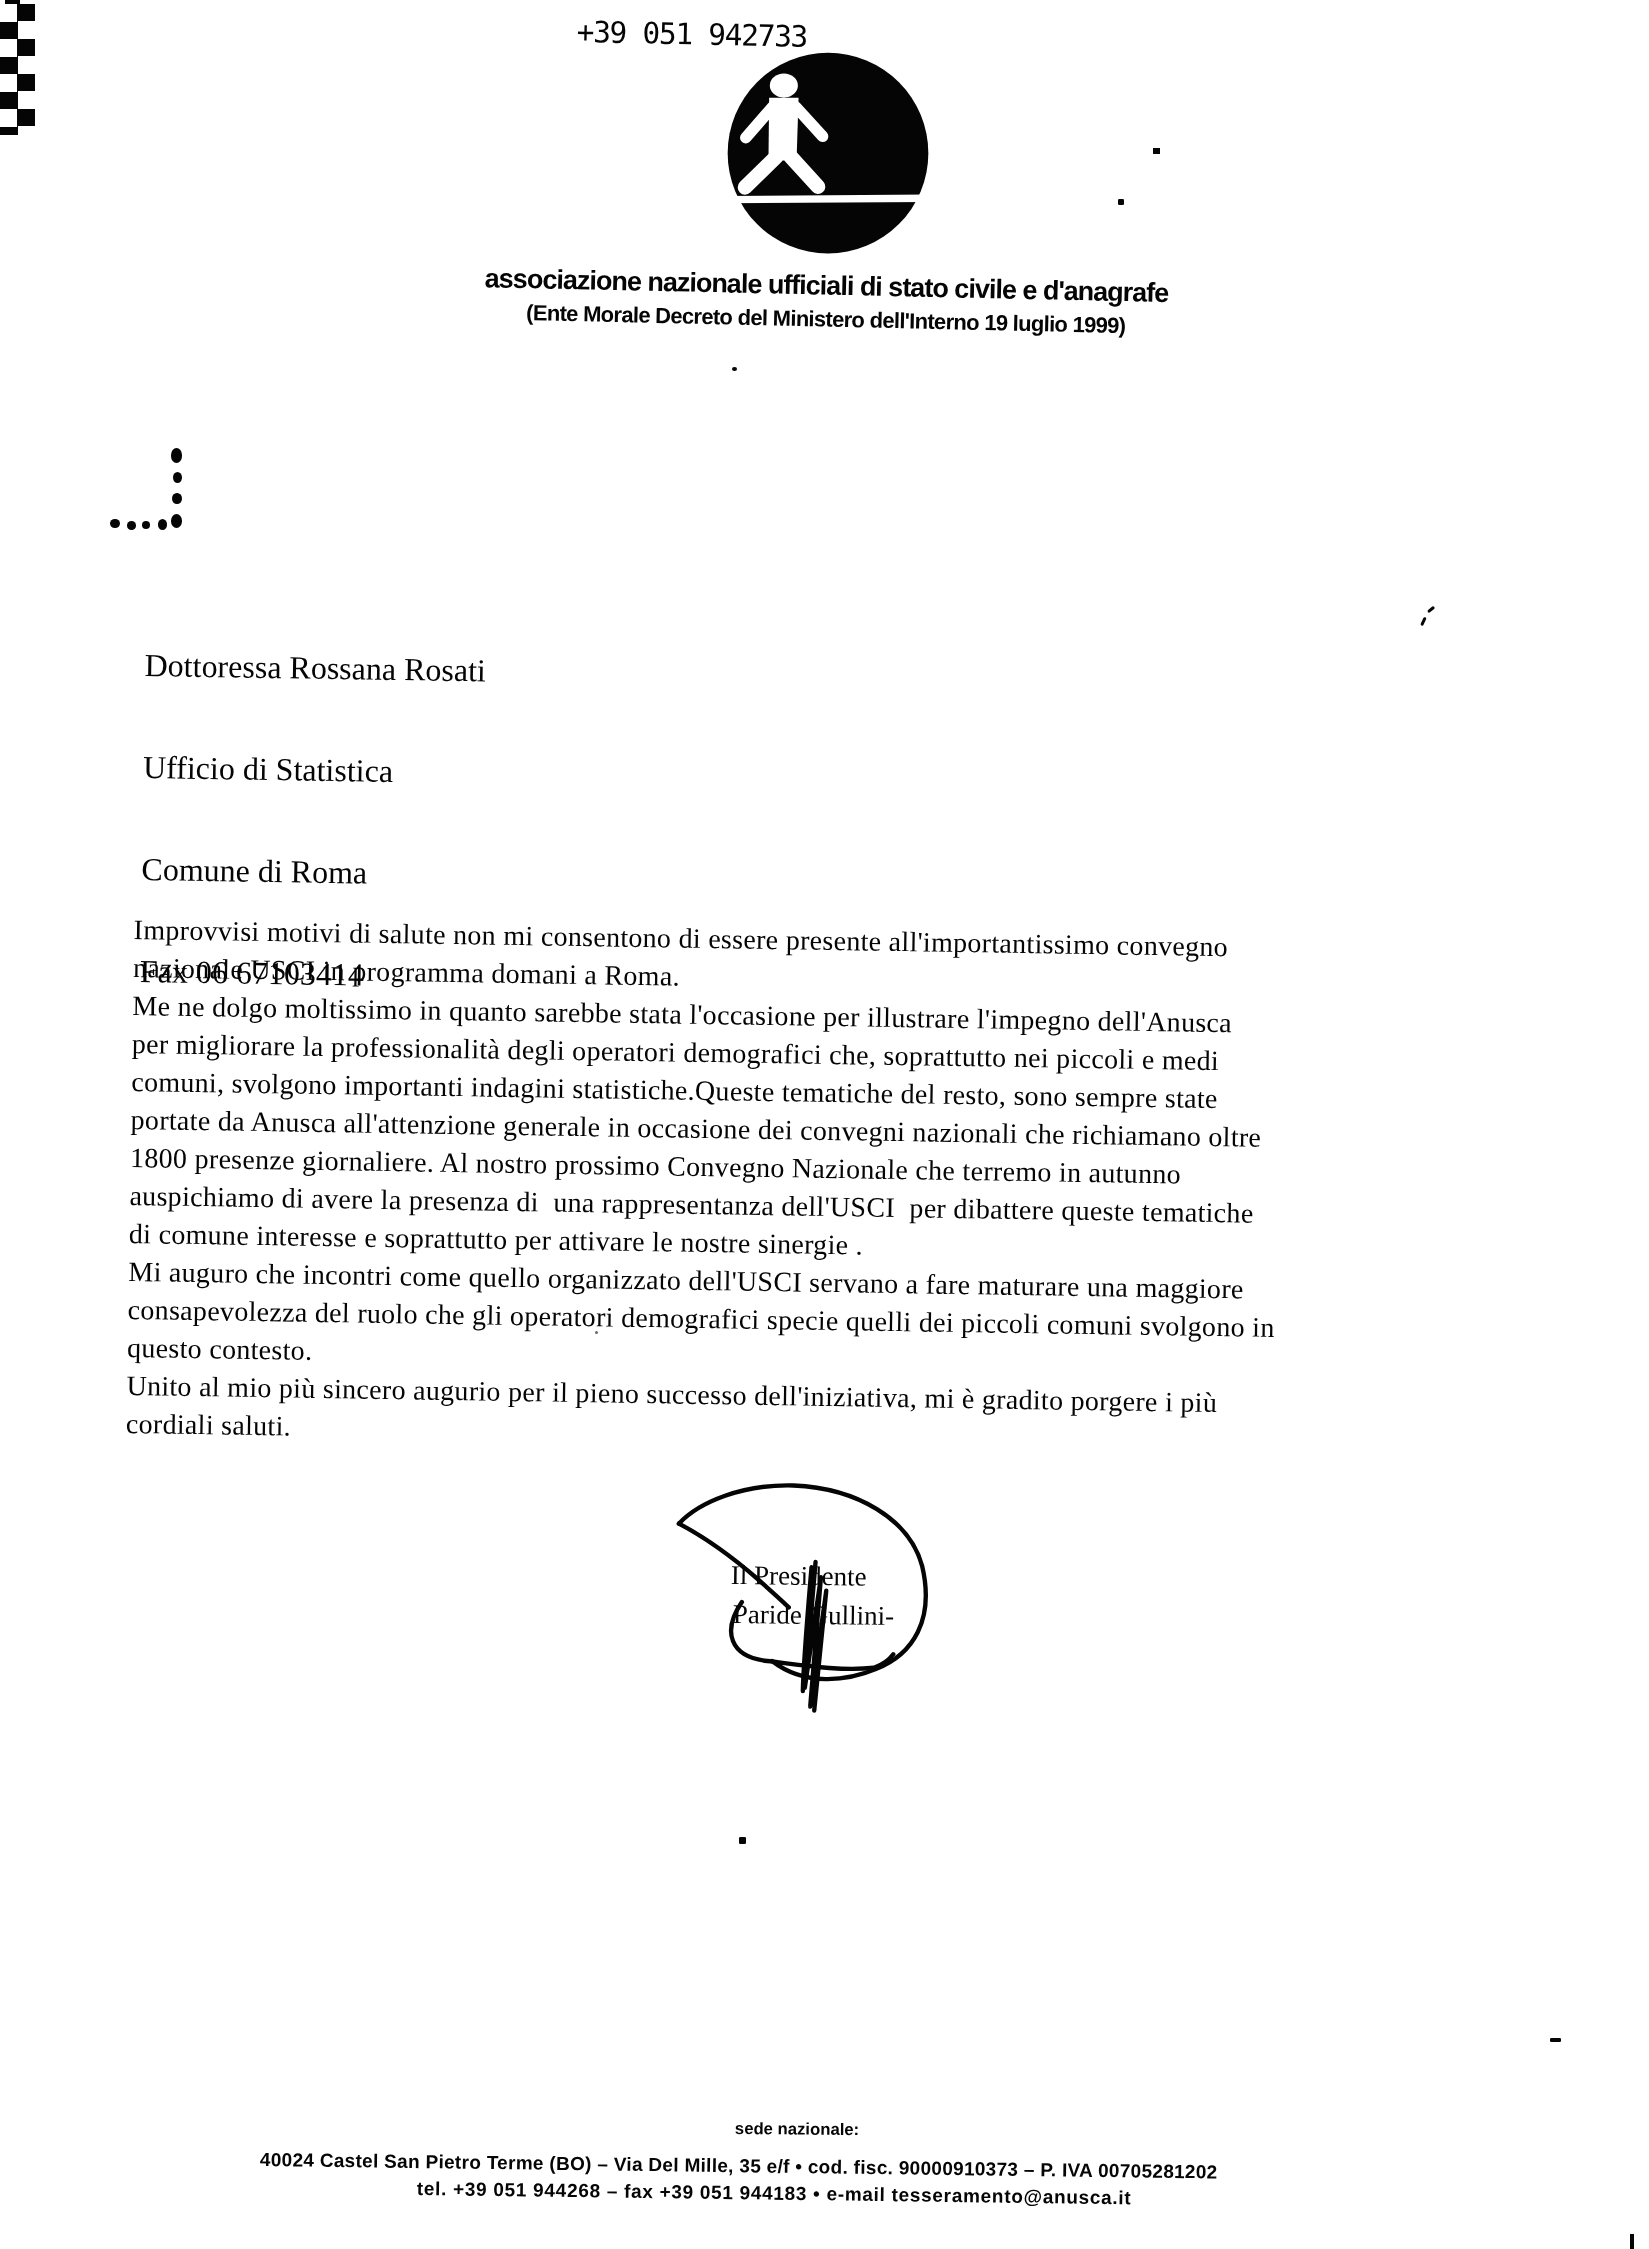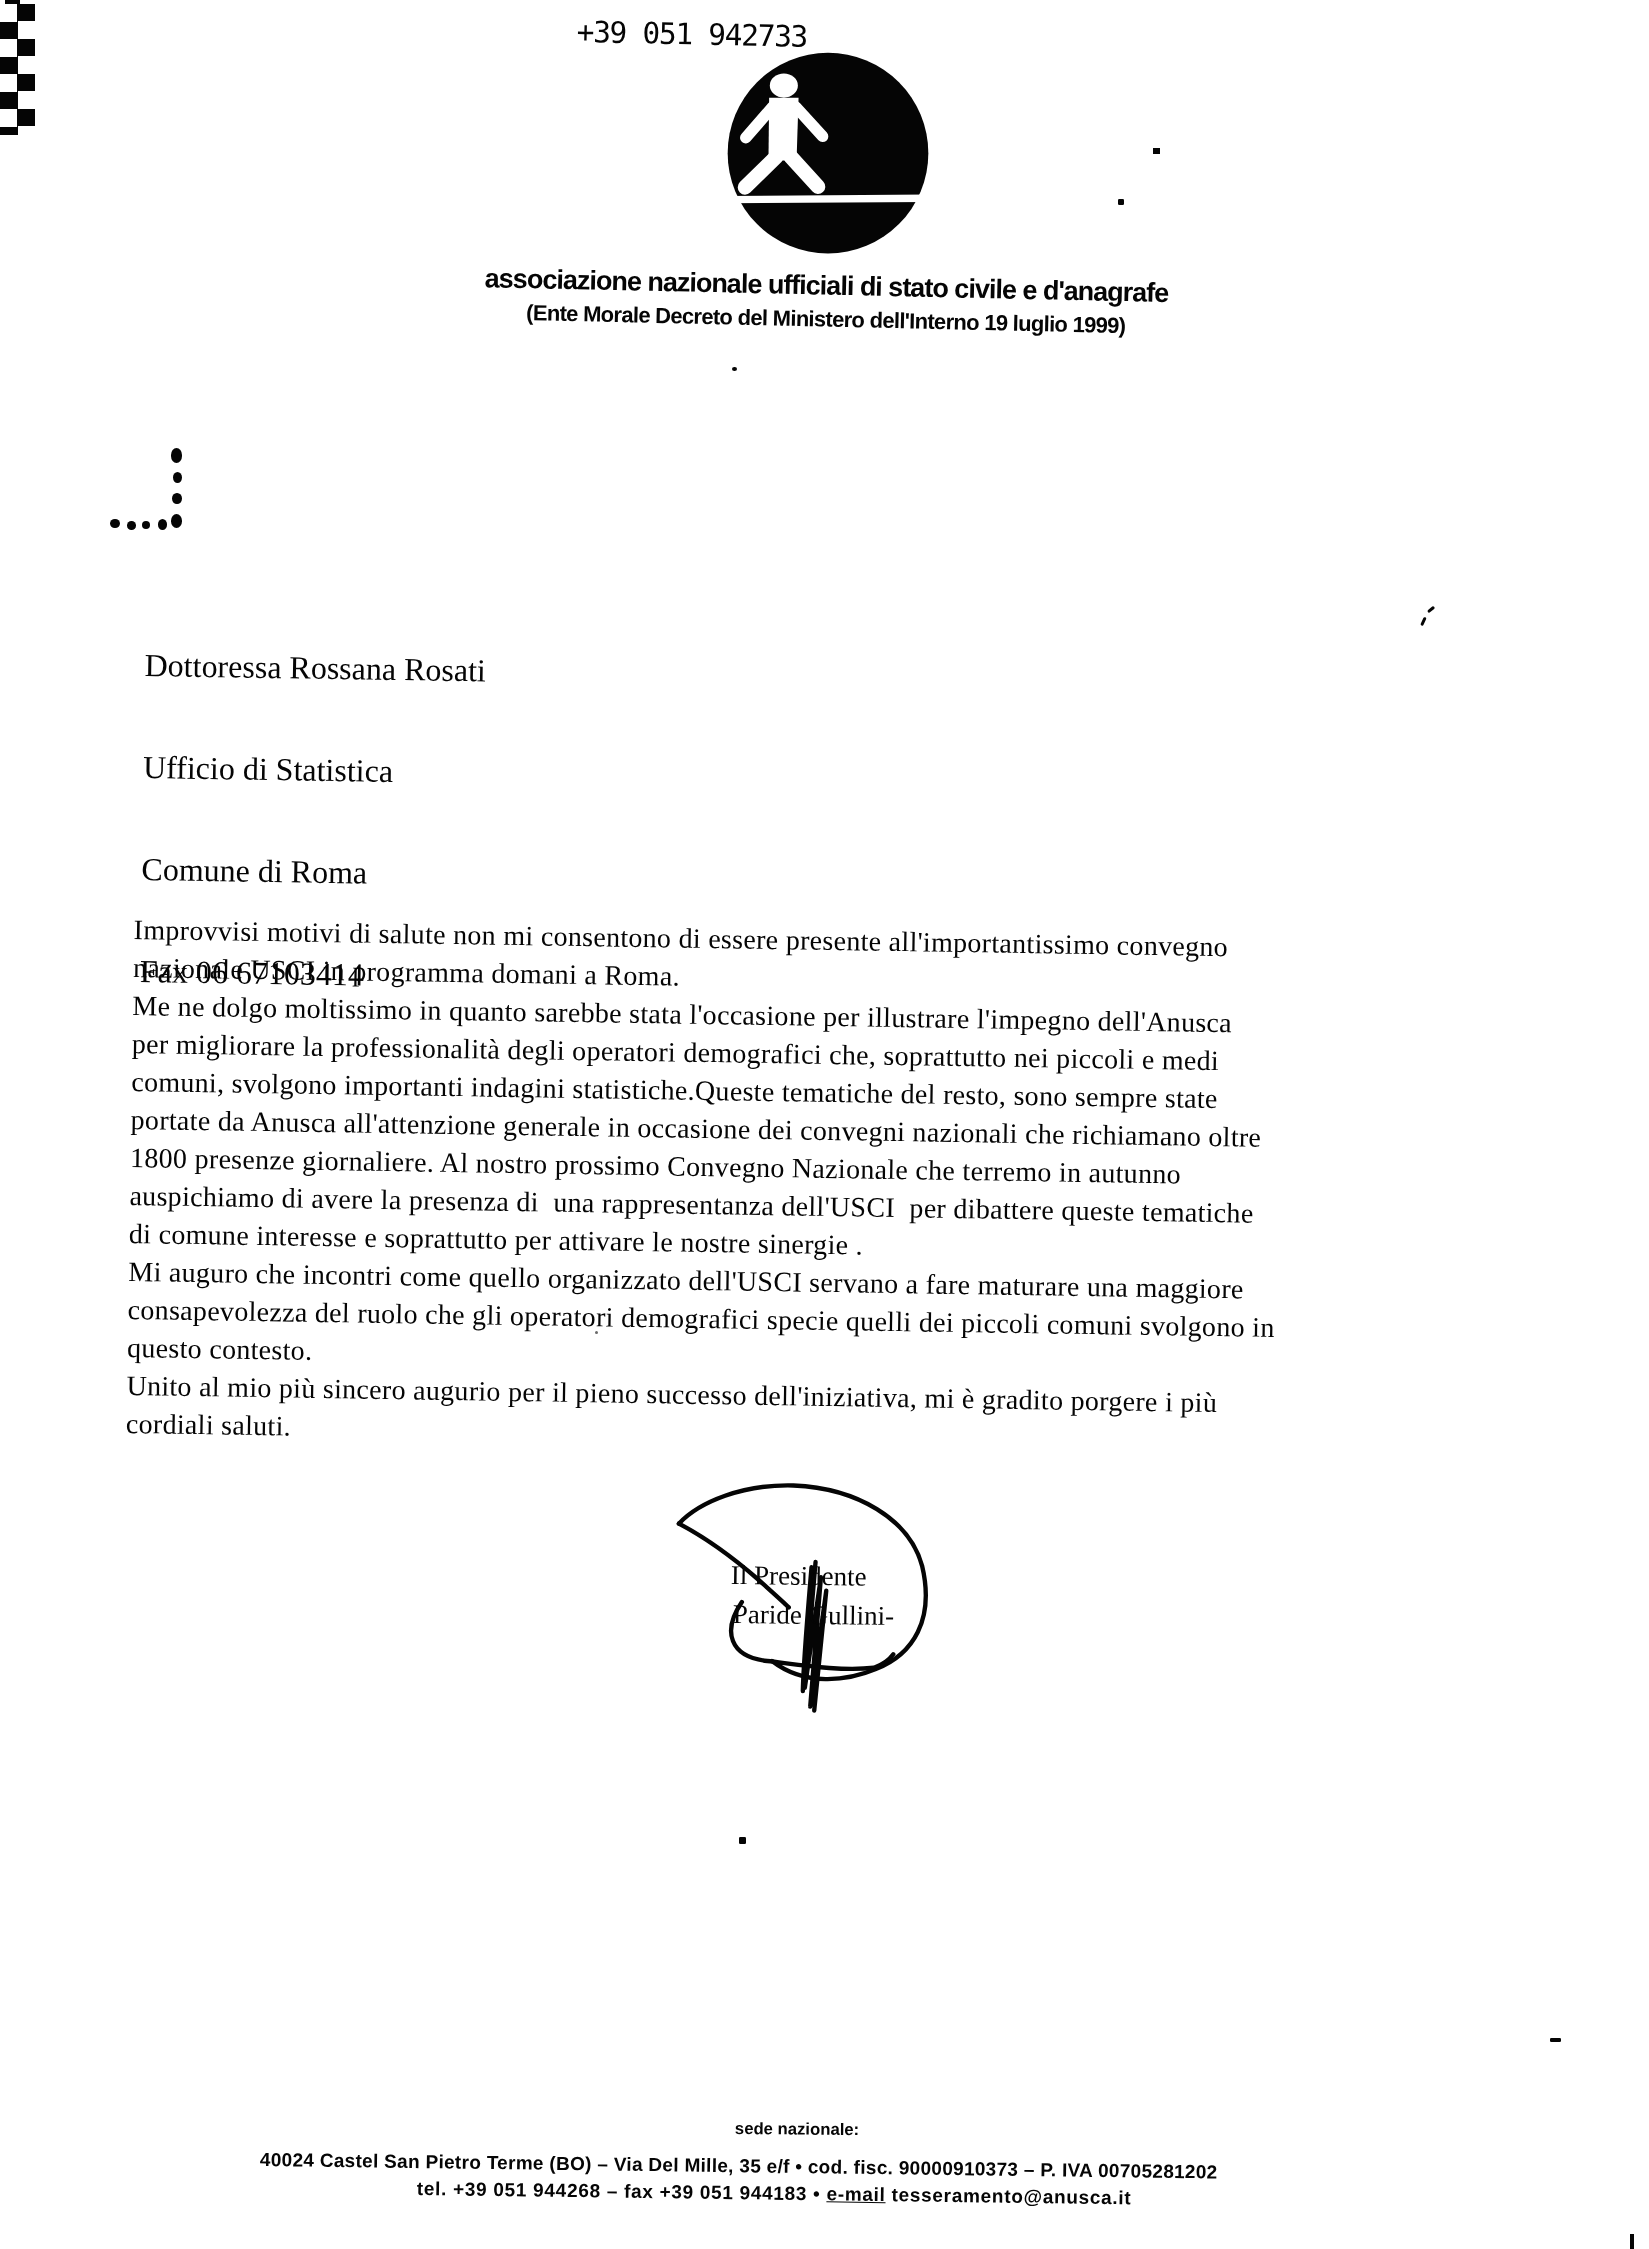--- a/index.html
+++ b/index.html
@@ -74,21 +74,21 @@
   .footer-address{
     position:absolute;left:260px;top:2149px;
     font-family:"Liberation Sans", sans-serif;font-weight:700;font-size:19px;
     letter-spacing:0.3px;transform:rotate(0.75deg);transform-origin:left top;white-space:pre;
   }
   .footer-tel{
     position:absolute;left:417px;top:2178px;
     font-family:"Liberation Sans", sans-serif;font-weight:700;font-size:19px;
     letter-spacing:0.7px;transform:rotate(0.75deg);transform-origin:left top;white-space:pre;
   }
-  .footer-tel .email{text-decoration:underline;}
+  .footer-tel .email{}
 
   
   .speck{position:absolute;background:#050505;}
 </style>
 </head>
 <body>
 
 <div class="page">
 
   <div class="checker"></div>

